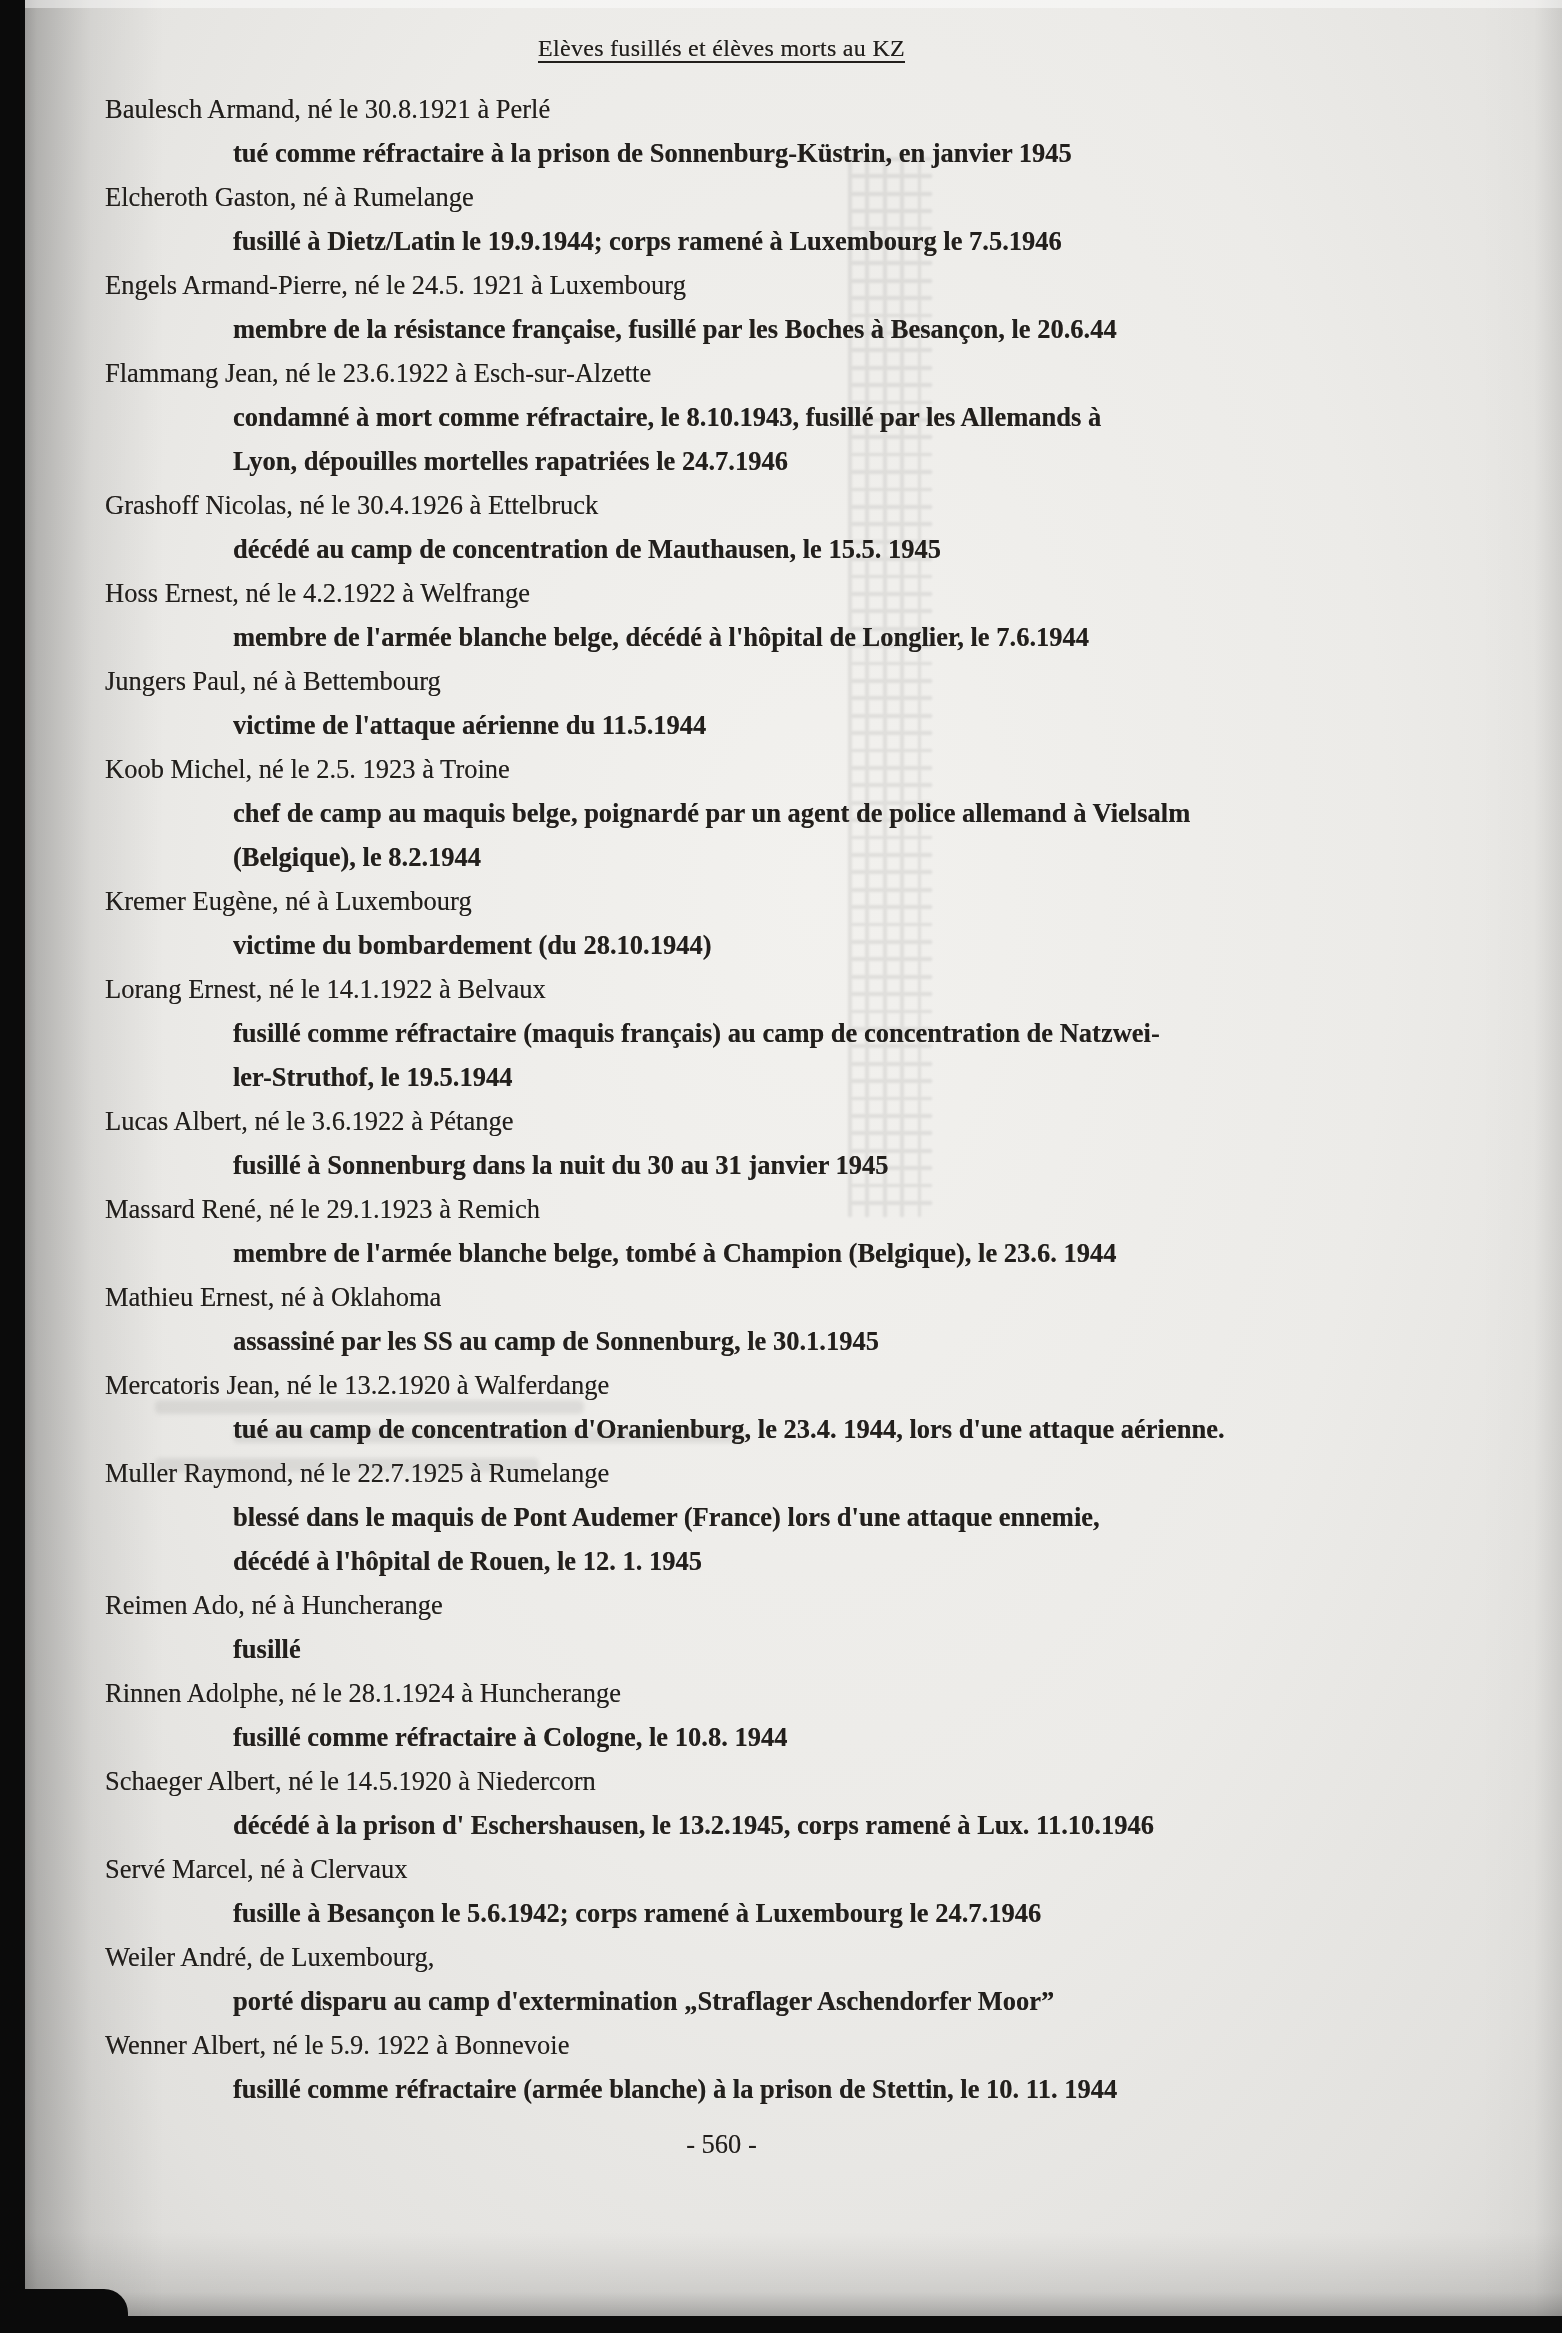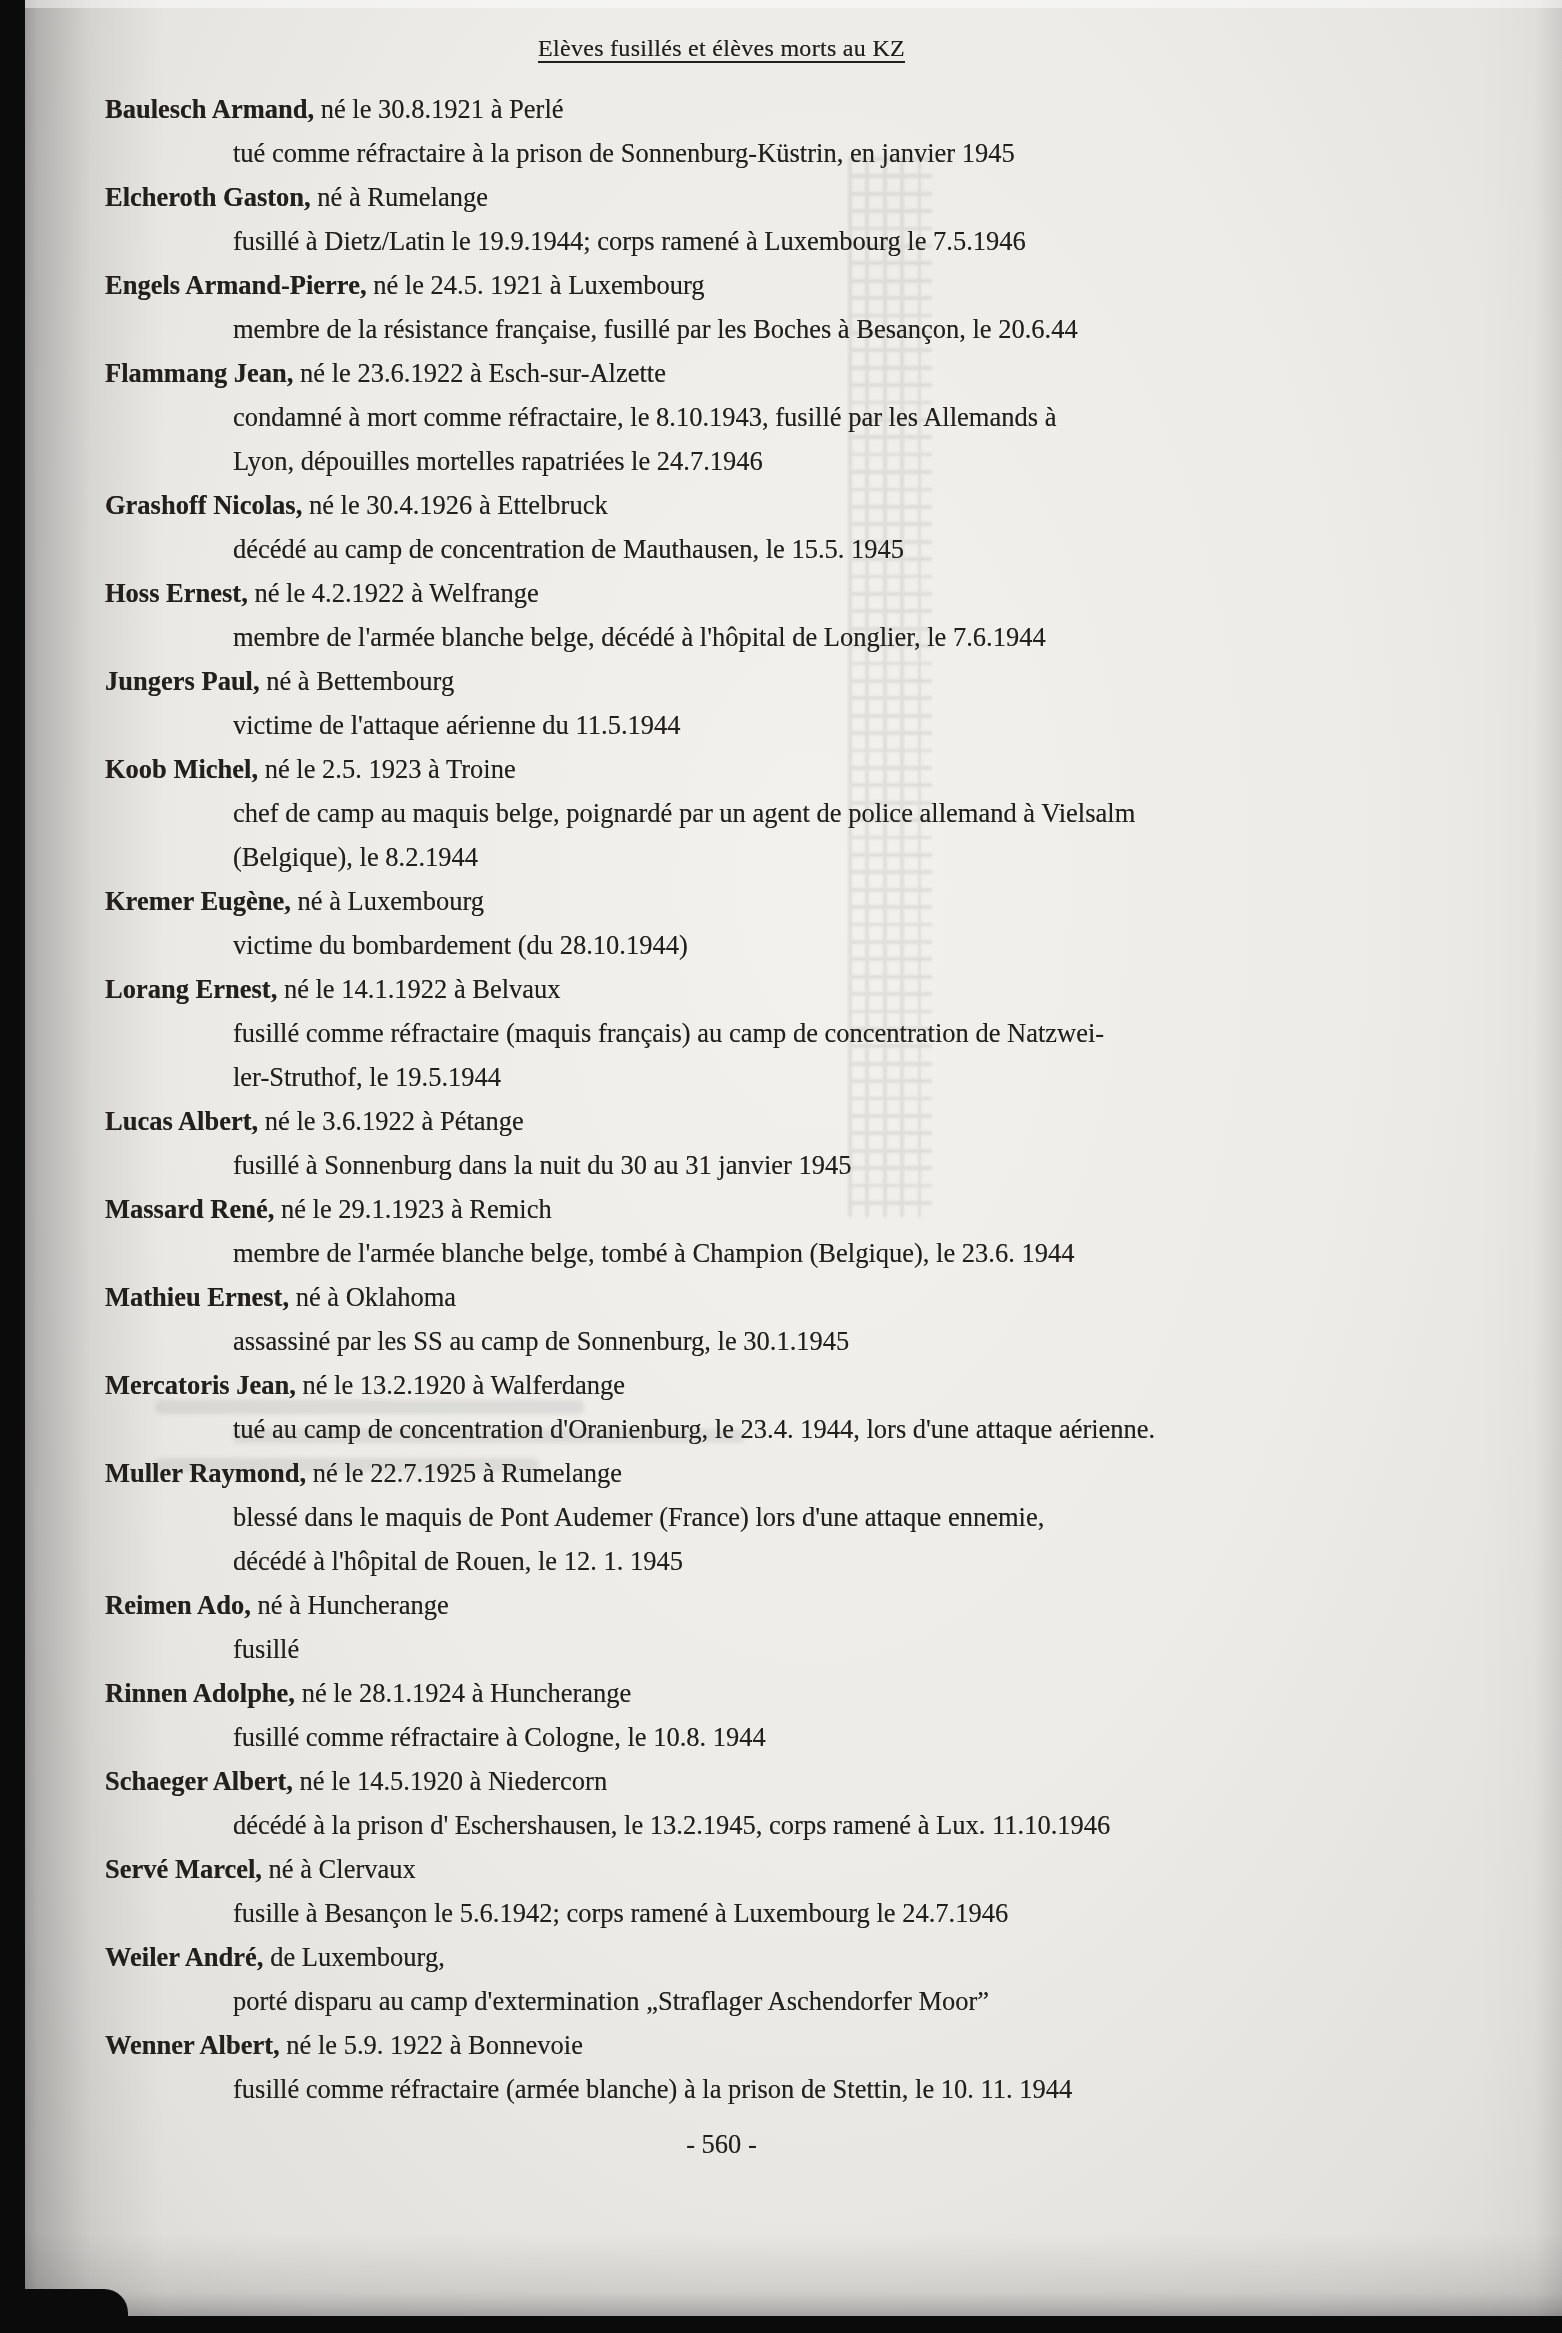--- a/index.html
+++ b/index.html
@@ -78,26 +78,27 @@
   }
   .entries {
     font-size: 26.5px;
     line-height: 44px;
   }
   .name-line {
     padding-left: 105px;
     white-space: nowrap;
   }
   .name-line .name {
-    font-weight: 700;
+    font-weight: 400;
     margin-top: 29px;
   }
   .detail-line {
     padding-left: 233px;
     white-space: nowrap;
+    font-weight: bold;
   }
   .page-number {
     margin: 18.3px 119px 0 0;
     text-align: center;
     font-size: 26.5px;
   }
 </style>
 </head>
 <body>
 

